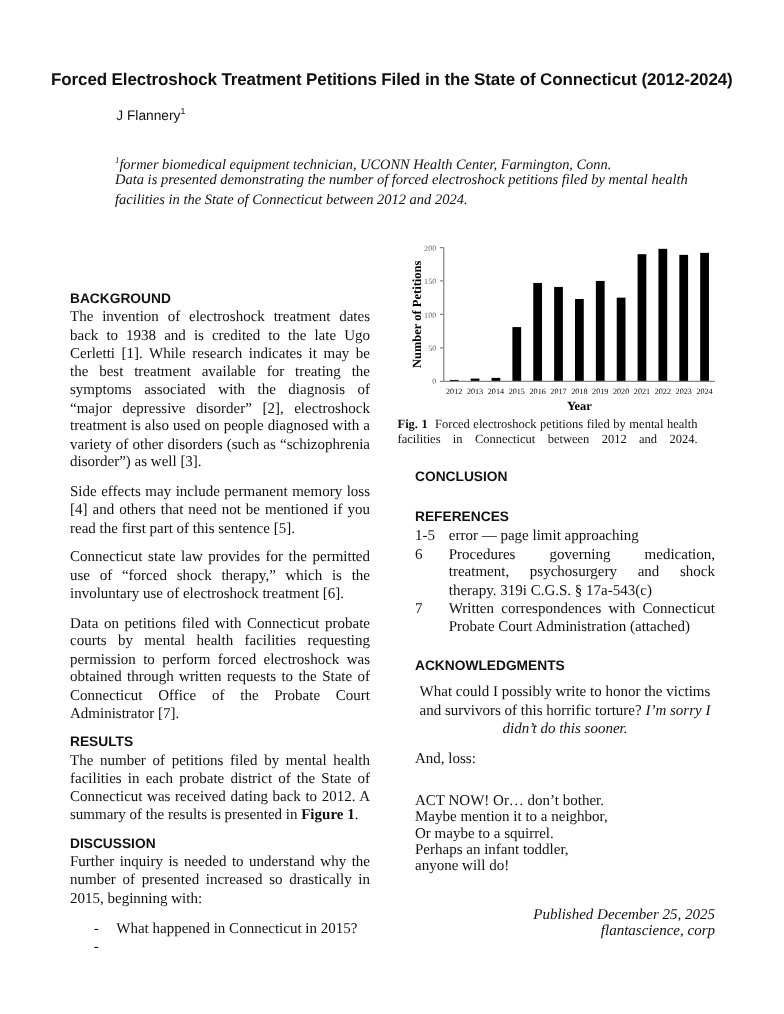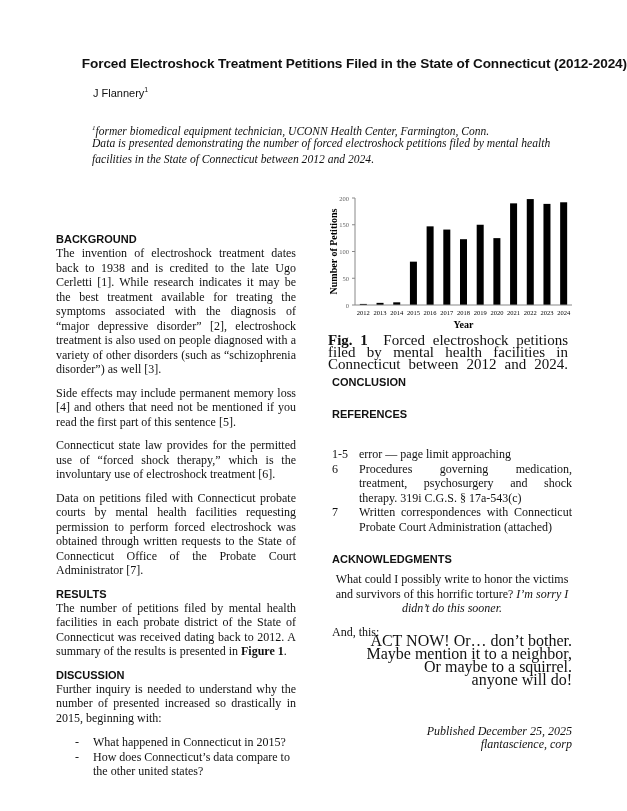--- a/index.html
+++ b/index.html
@@ -1,40 +1,40 @@
 <!DOCTYPE html>
 <html><head>
 <meta charset="utf-8">
 <style>
   html, body { margin:0; padding:0; background:#fff; }
   body { width:627px; height:811px; position:relative; overflow:hidden; color:#111; font-family:"Liberation Serif", serif; }
-  .title { position:absolute; left:0; right:0; top:56px; text-align:right; font-family:"Liberation Sans", sans-serif; font-weight:bold; font-size:13.6px; letter-spacing:-0.1px; }
+  .title { position:absolute; left:0; right:0; top:56px; text-align:center; font-family:"Liberation Sans", sans-serif; font-weight:bold; font-size:13.6px; letter-spacing:-0.1px; }
   .author { position:absolute; left:93px; top:86px; font-family:"Liberation Sans", sans-serif; font-size:11px; }
   .author sup { font-size:7px; }
   .affil { position:absolute; left:92px; top:101px; font-style:italic; font-size:11.5px;margin-top:23px; }
   .affil sup { font-size:7px; }
   .abstract { position:absolute; left:92px; top:136px; width:470px; font-style:italic; font-size:11.6px; line-height:16px; }
   .col { position:absolute; font-size:12px; line-height:14.5px; }
   .col-left { left:56px; top:192px; width:240px;margin-top:40px; }
   .col-right { left:332px; top:192px; width:240px; }
   h3 { font-family:"Liberation Sans", sans-serif; font-size:11px; font-weight:bold; margin:0; line-height:14px; }
   p { margin:0; text-align:justify; }
   .gap { height:9px; }
   ul.dash { list-style:none; margin:10px 0 0 0; padding:0; }
   ul.dash li { position:relative; padding-left:37px; text-align:left; }
   ul.dash li .bullet { position:absolute; left:19px; top:0; }
   .chart-wrap { position:absolute; left:327px; top:190px; width:250px; height:150px; }
   .chart-wrap svg text { font-family:"Liberation Serif", serif; }
-  .caption { position:absolute; left:328px; top:334px; width:240px; font-size:15px; line-height:12px; text-align:justify; text-align-last:justify; }
+  .caption { position:absolute; left:318px; top:334px; width:240px; font-size:10px; line-height:12px; text-align:justify; text-align-last:justify; }
   .caption b { font-weight:bold; }
-  .refs { margin-top:26px; }
+  .refs { margin-top:0; }
   .ref-row { display:flex; }
   .ref-num { width:27px; flex:none; }
   .ref-text { flex:1; text-align:justify; }
-  .poem { position:absolute; left:332px; top:634px; width:240px; text-align:right; font-size:16px; line-height:13px; }
+  .poem { position:absolute; left:332px; top:634px; width:240px; text-align:left; font-size:12px; line-height:13px; }
   .published { position:absolute; right:55px; top:725px; text-align:right; font-style:italic; font-size:12px; line-height:13px; }
 </style>
 </head>
 <body>
 
 <div class="title">Forced Electroshock Treatment Petitions Filed in the State of Connecticut (2012-2024)</div>
 <div class="author"><span>J Flannery</span><sup>1</sup></div>
 <div class="affil"><sup>1</sup><span>former biomedical equipment technician, UCONN Health Center, Farmington, Conn.</span></div>
 <div class="abstract">Data is presented demonstrating the number of forced electroshock petitions filed by mental health facilities in the State of Connecticut between 2012 and 2024.</div>
 
@@ -48,21 +48,21 @@
   <div class="gap"></div>
   <p>Data on petitions filed with Connecticut probate courts by mental health facilities requesting permission to perform forced electroshock was obtained through written requests to the State of Connecticut Office of the Probate Court Administrator [7].</p>
   <div class="gap"></div>
   <h3>RESULTS</h3>
   <p><span>The number of petitions filed by mental health facilities in each probate district of the State of Connecticut was received dating back to 2012. A summary of the results is presented in </span><b>Figure 1</b><span>.</span></p>
   <div class="gap"></div>
   <h3>DISCUSSION</h3>
   <p>Further inquiry is needed to understand why the number of presented increased so drastically in 2015, beginning with:</p>
   <ul class="dash">
     <li><span class="bullet">-</span><span>What happened in Connecticut in 2015?</span></li>
-    <li><span class="bullet">-</span><span>How does Connecticut’s data compare to the other united states?</span></li>
+    <li><span class="bullet">-</span></li>
   </ul>
 </div>
 
 <div class="chart-wrap">
   <svg id="chart" width="250" height="150">
     <g id="yticks">
         <line x1="25" x2="28" y1="115" y2="115" stroke="#888"></line>
         <text x="22" y="117.5" text-anchor="end" font-size="6.5" fill="#666">0</text>
         <line x1="25" x2="28" y1="88.25" y2="88.25" stroke="#888"></line>
         <text x="22" y="90.75" text-anchor="end" font-size="6.5" fill="#666">50</text>
@@ -128,26 +128,27 @@
     <div class="ref-row">
         <span class="ref-num">7</span>
         <span class="ref-text">Written correspondences with Connecticut Probate Court Administration (attached)</span>
       </div>
   </div>
   <div style="height:18px"></div>
   <h3>ACKNOWLEDGMENTS</h3>
   <div style="height:6px"></div>
   <p style="text-align:center"><span>What could I possibly write to honor the victims and survivors of this horrific torture? </span><i>I’m sorry I didn’t do this sooner.</i></p>
   <div class="gap"></div>
-  <p>And, this:</p>
+  <p>And, loss:</p>
 </div>
 
 <div class="poem">
   <div>ACT NOW! Or… don’t bother.</div>
   <div>Maybe mention it to a neighbor,</div>
   <div>Or maybe to a squirrel.</div>
+  <div>Perhaps an infant toddler,</div>
   <div>anyone will do!</div>
 </div>
 
 <div class="published">
   <div>Published December 25, 2025</div>
   <div>flantascience, corp</div>
 </div>
 
 </body></html>

